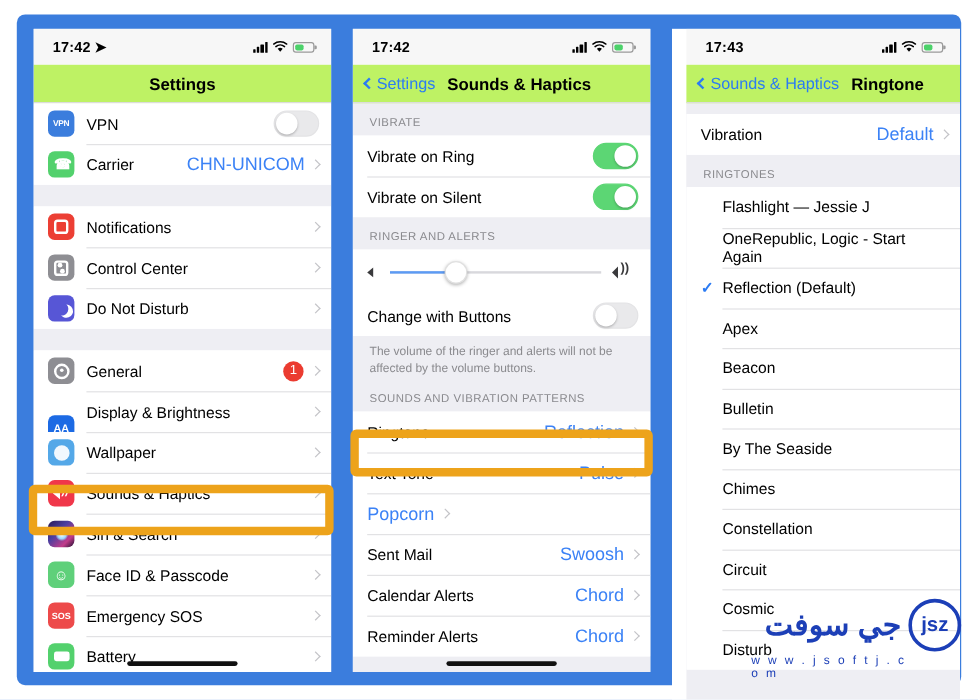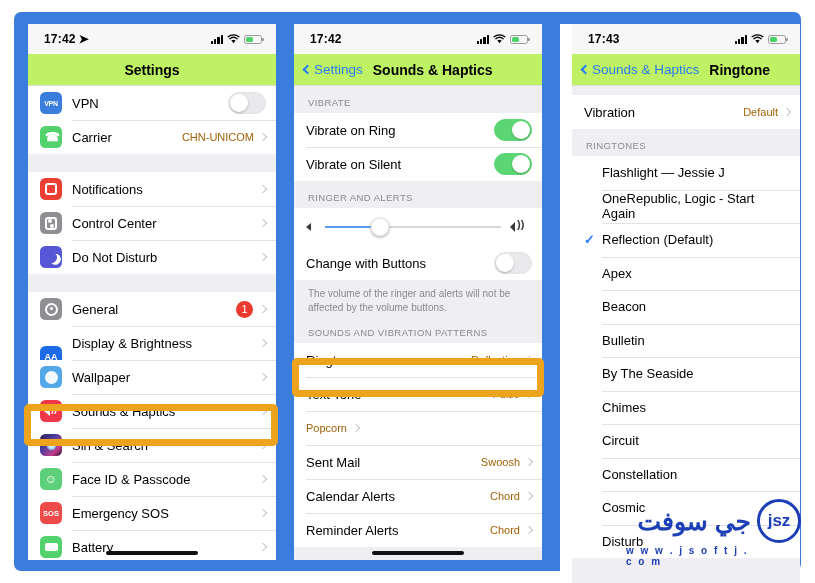--- a/index.html
+++ b/index.html
@@ -107,21 +107,21 @@
     padding: 0 10px 0 12px;
     background: #fff;
     position: relative;
   }
   .row + .row::before {
     content: ""; position: absolute; left: 12px; right: 0; top: 0;
     height: 1px; background: #e2e2e4;
   }
   .row.with-icon + .row.with-icon::before { left: 44px; }
   .row .label { font-size: 13px; color: #000; flex: 1; }
-  .row .value { font-size: 11px; color: #a16207; margin-right: 6px; }
+  .row .value { font-size: 15px; color: #3b82f6; margin-right: 6px; }
   .chev {
     display: inline-block; width: 6px; height: 6px;
     border-top: 1.6px solid #c4c4c8; border-right: 1.6px solid #c4c4c8;
     transform: rotate(45deg);
   }
   .badge {
     min-width: 17px; height: 17px; border-radius: 9px;
     background: #eb3b30; color: #fff; font-size: 11px;
     display: flex; align-items: center; justify-content: center;
     margin-right: 7px; padding: 0 5px;
@@ -296,21 +296,21 @@
     direction: rtl;
   }
   .wm-ring {
     width: 44px; height: 44px; border-radius: 50%;
     border: 3.5px solid #1c3fb7;
     display: flex; align-items: center; justify-content: center;
     font-size: 17px; color: #1c3fb7; font-weight: bold;
   }
   .wm-url {
     color: #1c3fb7; font-size: 10px; letter-spacing: 2px;
-    margin-top: 2px; margin-right: 45px; font-weight: bold;
+    margin-top: 2px; margin-right: 45px; font-weight: normal;
   }
 </style>
 </head>
 <body>
 
 <div id="root">
   <div class="blue-frame"></div>
 
   <div class="phone p1">
     <div class="statusbar">
@@ -606,25 +606,25 @@
         <div class="row tone">
           <span class="check"></span>
           <span class="label">By The Seaside</span>
         </div>
         <div class="row tone">
           <span class="check"></span>
           <span class="label">Chimes</span>
         </div>
         <div class="row tone">
           <span class="check"></span>
+          <span class="label">Constellation</span>
+        </div>
+        <div class="row tone">
+          <span class="check"></span>
           <span class="label">Circuit</span>
-        </div>
-        <div class="row tone">
-          <span class="check"></span>
-          <span class="label">Constellation</span>
         </div>
         <div class="row tone">
           <span class="check"></span>
           <span class="label">Cosmic</span>
         </div>
         <div class="row tone">
           <span class="check"></span>
           <span class="label">Disturb</span>
         </div>
       </div>

